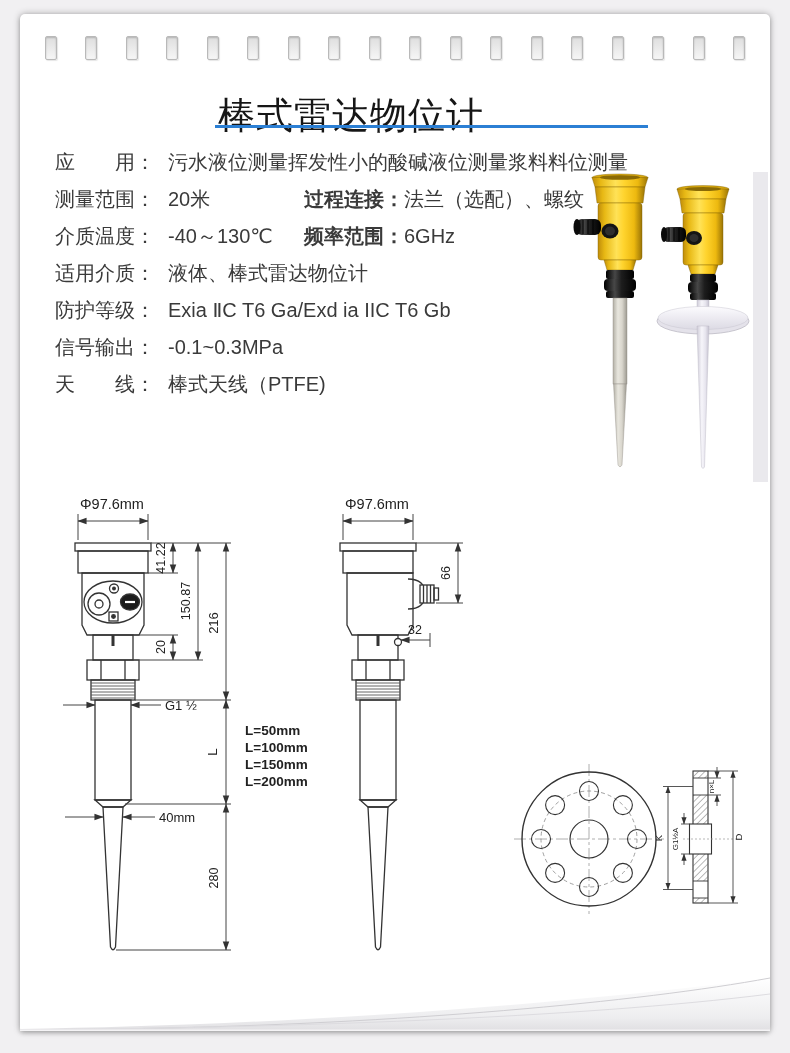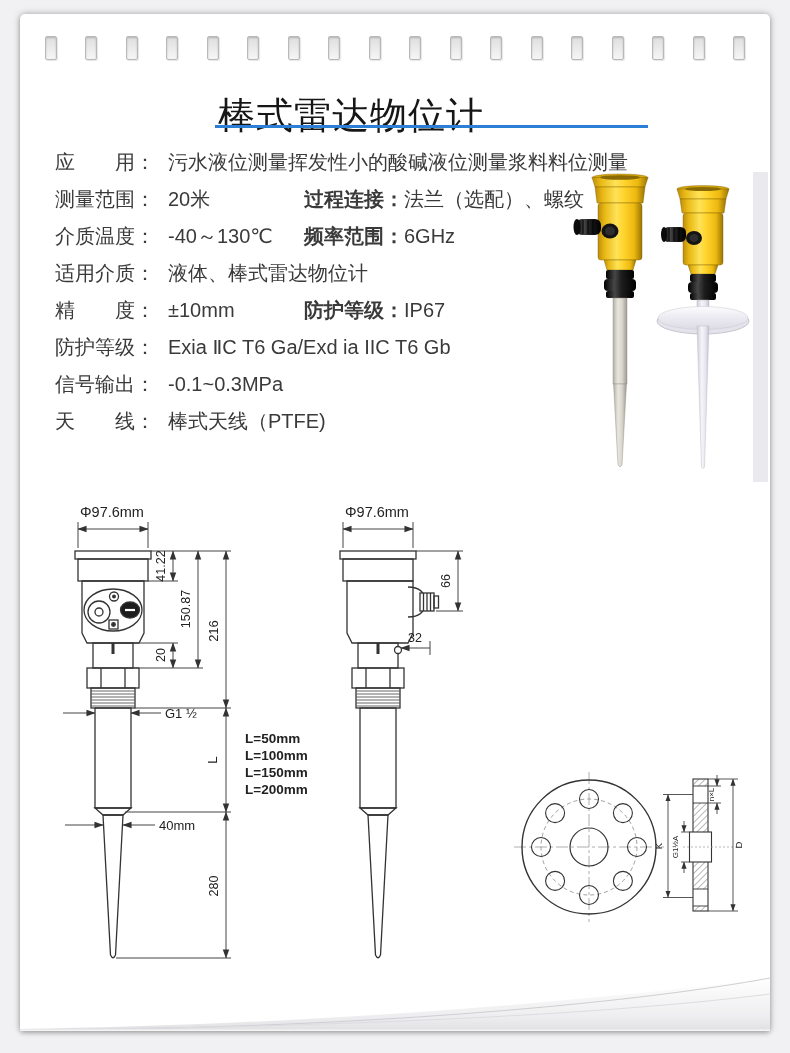--- a/index.html
+++ b/index.html
@@ -30,21 +30,21 @@
   
   .specs{position:absolute;left:35px;top:130px;width:690px;z-index:2;}
   .spec-row{height:37px;line-height:37px;font-size:20px;color:#3a3a3a;white-space:nowrap;}
   .sl{display:inline-block;width:113px;white-space:pre;}
   .sl2{display:inline-block;white-space:pre;font-weight:bold;}
   .sv{white-space:pre;}
   .sv1{display:inline-block;min-width:136px;}
   
   .photo{position:absolute;left:543px;top:158px;width:205px;height:310px;z-index:1;}
   
-  .drawing{position:absolute;margin-top:8px;}
+  .drawing{position:absolute;}
   .front{left:35px;top:481px;width:280px;height:500px;}
   .side{left:310px;top:481px;width:190px;height:500px;}
   .flange{left:485px;top:734px;width:270px;height:190px;}
   svg text{font-family:"Liberation Sans","DejaVu Sans",sans-serif;fill:#222;}
   
   .curl{position:absolute;left:0;bottom:0;width:750px;height:57px;}
 </style>
 </head>
 <body>
 
@@ -72,21 +72,20 @@
   </div>
 
   <h1 class="title">棒式雷达物位计</h1>
   <div class="title-underline"></div>
 
   <div class="specs">
     <div class="spec-row"><span class="sl">应　　用：</span><span class="sv sv1">污水液位测量挥发性小的酸碱液位测量浆料料位测量</span></div>
     <div class="spec-row"><span class="sl">测量范围：</span><span class="sv sv1">20米</span><span class="sl2">过程连接：</span><span class="sv">法兰（选配）、螺纹</span></div>
     <div class="spec-row"><span class="sl">介质温度：</span><span class="sv sv1">-40～130℃</span><span class="sl2">频率范围：</span><span class="sv">6GHz</span></div>
     <div class="spec-row"><span class="sl">适用介质：</span><span class="sv sv1">液体、棒式雷达物位计</span></div>
-    <div class="spec-row"><span class="sl">精　　度：</span><span class="sv sv1">±10mm</span><span class="sl2">防护等级：</span><span class="sv">IP67</span></div>
     <div class="spec-row"><span class="sl">防护等级：</span><span class="sv sv1">Exia ⅡC T6 Ga/Exd ia IIC T6 Gb</span></div>
     <div class="spec-row"><span class="sl">信号输出：</span><span class="sv sv1">-0.1~0.3MPa</span></div>
     <div class="spec-row"><span class="sl">天　　线：</span><span class="sv sv1">棒式天线（PTFE)</span></div>
   </div>
 
   <div class="photo">
     <svg width="205" height="310" viewBox="0 0 205 310">
       <defs>
         <linearGradient id="gy" x1="0" y1="0" x2="1" y2="0">
           <stop offset="0" stop-color="#bf8c0a"></stop>

